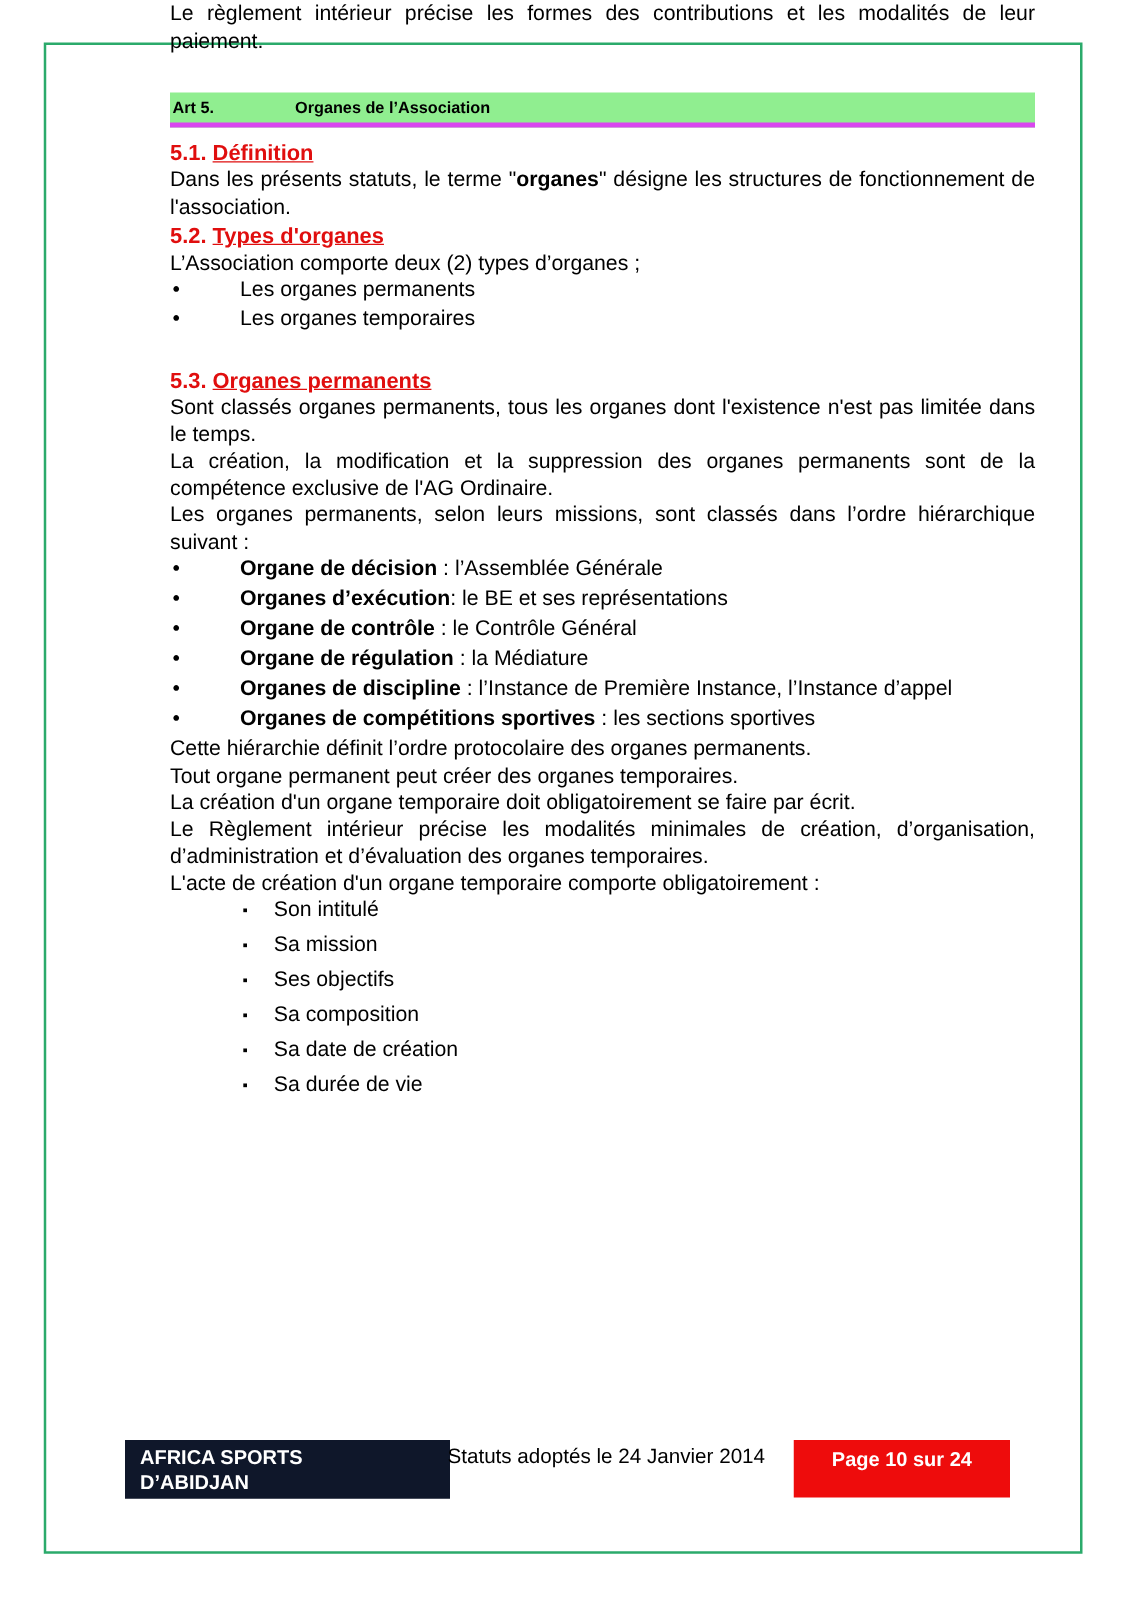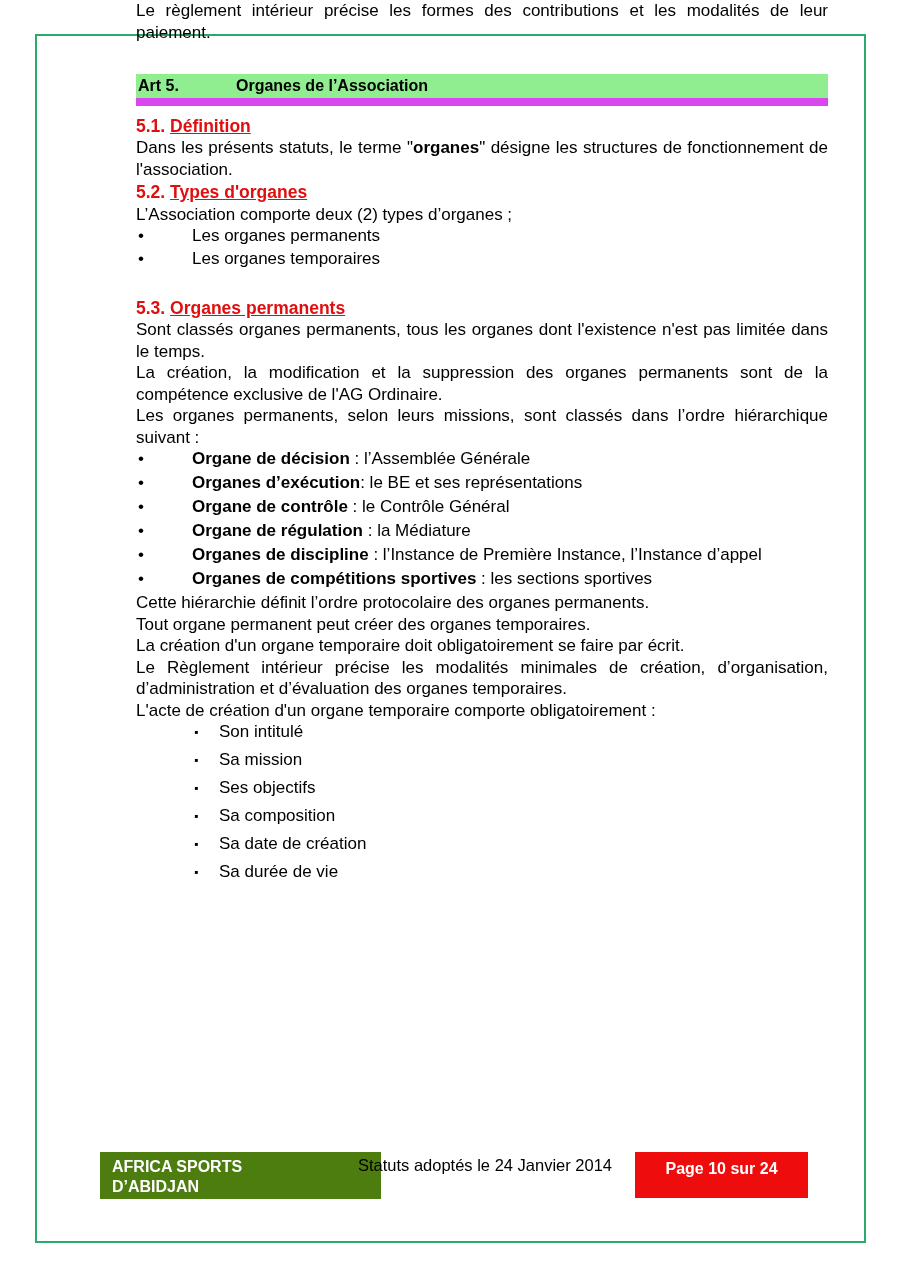--- a/index.html
+++ b/index.html
@@ -11,41 +11,41 @@
   .page-border {
     position:absolute; left:35px; top:34px; width:827px; height:1205px;
     border:2px solid #2BAA6B;
   }
   .content {
     position:absolute; left:107px; top:0; width:692px;
     font-size:17px; line-height:21.5px;margin-left:29px;
   }
   .content p { margin:0; text-align:justify; }
   .art-bar {
-    background:#90EE90; border-bottom:8px solid #d946ef;
-    font-weight:bold; padding:1px 2px 1px 2px; font-size:16px;
+    background:#90EE90; border-bottom:4px solid #d946ef;
+    font-weight:bold; padding:1px 2px 1px 2px; font-size:13px;
   }
   .art-num { display:inline-block; width:98px; }
   .sec-heading { color:#E00E0E; font-weight:bold; font-size:17.5px; line-height:21.5px; }
   .sec-title { text-decoration:underline; }
   .bold { font-weight:bold; }
   ul.plain { list-style:none; margin:0; padding:0; }
   ul.plain li { position:relative; margin:0; }
   ul.dot li { padding-left:56px; margin-bottom:1.5px; }
   ul.organs li { padding-left:56px; margin-bottom:2.5px; }
   ul.dot li .bullet, ul.organs li .bullet { position:absolute; left:2px; }
   ul.square li { padding-left:83px; margin-bottom:6.5px; }
   ul.square li .bullet { position:absolute; left:58px; font-size:12px; top:1px; }
   .mt106{margin-top:106px}.mt31{margin-top:31px}.mt28{margin-top:28px}
   .mt24{margin-top:24px}.mt20{margin-top:20px}.mt10{margin-top:10px}
   .mt9{margin-top:9px}.mt7{margin-top:7px}.mt4{margin-top:4px}
   .mt2{margin-top:2px}.mt0{margin-top:0}
   .footer-org {
-    position:absolute; left:100px; top:1152px; width:281px; height:47px;
-    background:#4d7c0f; color:#fff; font-weight:bold; font-size:16px;
+    position:absolute; left:100px; top:1152px; width:260px; height:47px;
+    background:#0f172a; color:#fff; font-weight:bold; font-size:16px;
     line-height:19.5px; padding:5px 0 0 12px; box-sizing:border-box;
   }
   .footer-center {
     position:absolute; left:310px; top:1156px; width:350px;
     text-align:center; font-size:16.5px; color:#000;
   }
   .footer-page {
     position:absolute; left:635px; top:1152px; width:173px; height:46px;
     background:#EE0C0C; color:#fff; font-weight:bold; font-size:16px;
     text-align:center; padding-top:8px; box-sizing:border-box;

